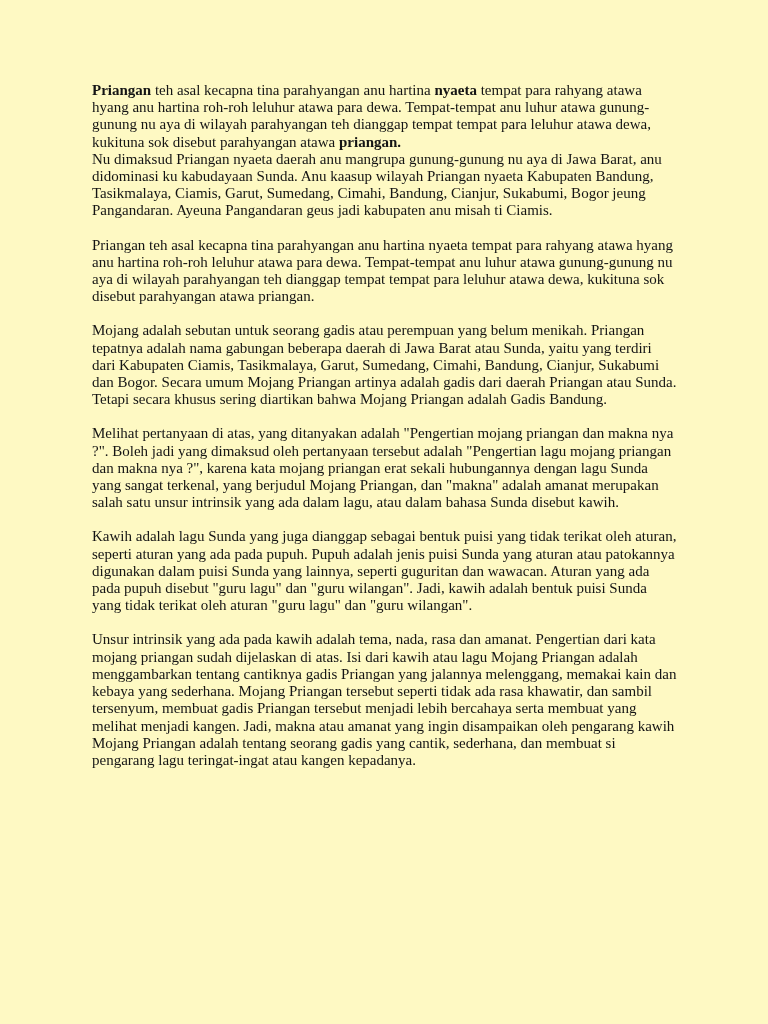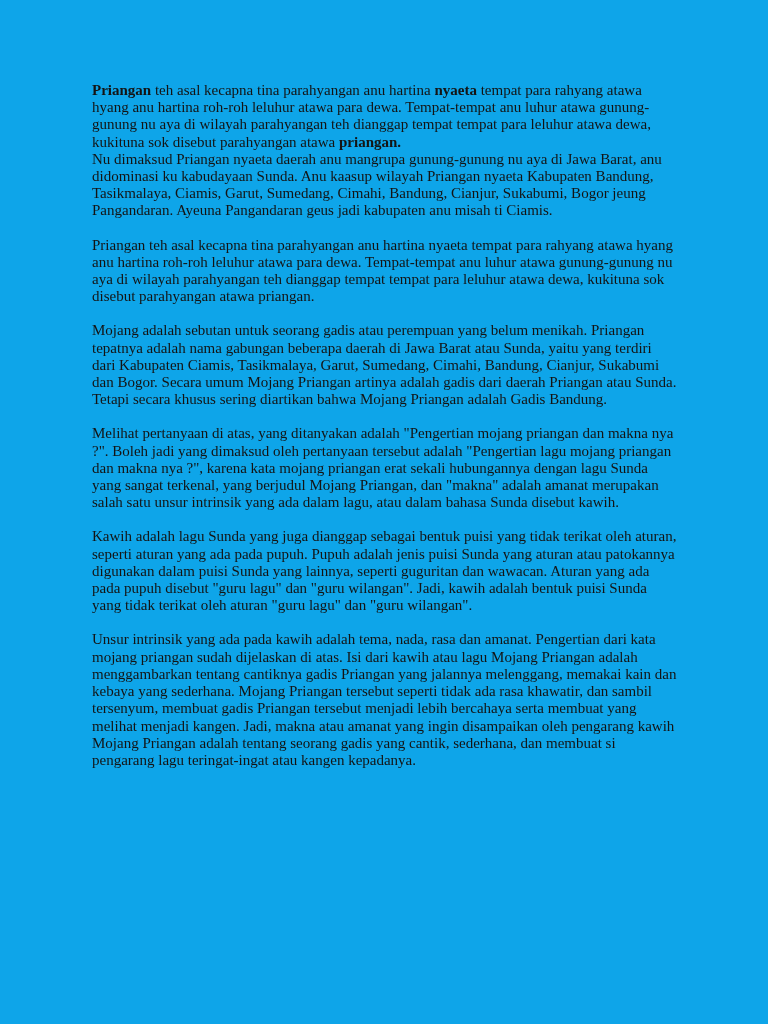--- a/index.html
+++ b/index.html
@@ -4,21 +4,21 @@
 <style>
   html, body {
     margin: 0;
     padding: 0;
     background: #ffffff;
   }
   .page {
     position: relative;
     width: 768px;
     height: 1024px;
-    background: #0ea5e9;
+    background: #fef9c3;
     overflow: hidden;
   }
   .text-block {
     position: absolute;
     left: 92px;
     top: 82px;
     width: 585px;
     font-family: "Liberation Serif", "DejaVu Serif", serif;
     font-size: 15px;
     line-height: 17.2px;

